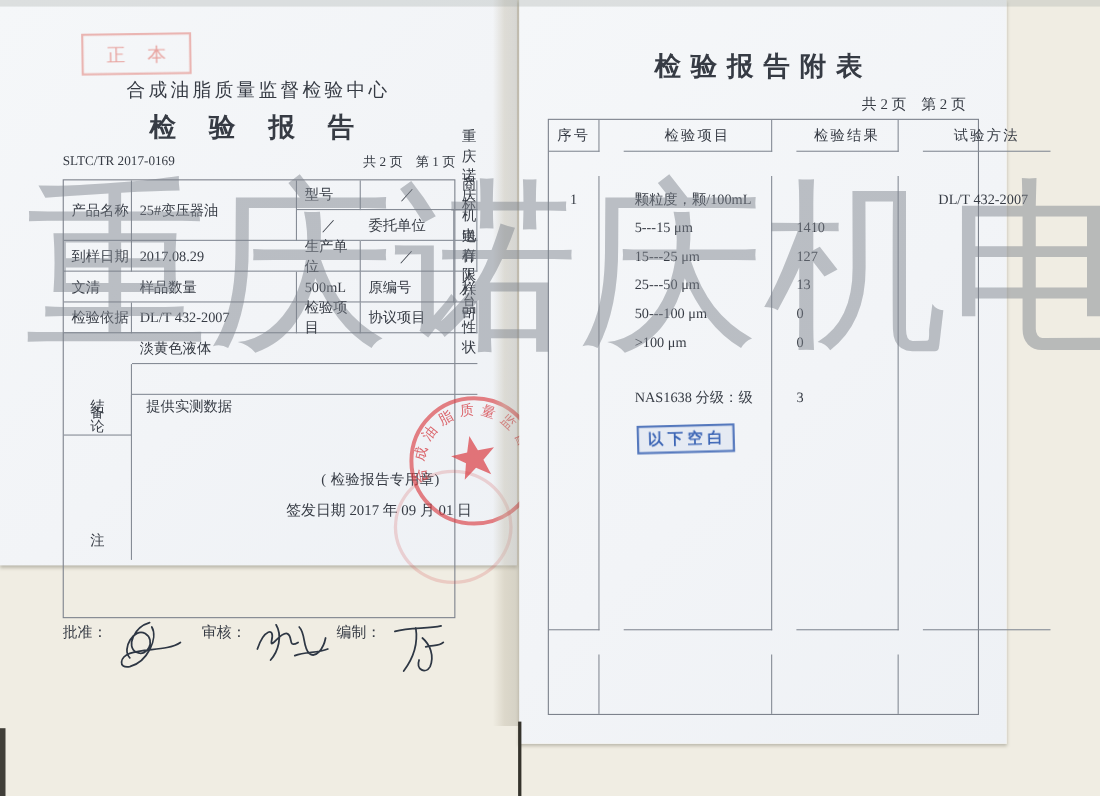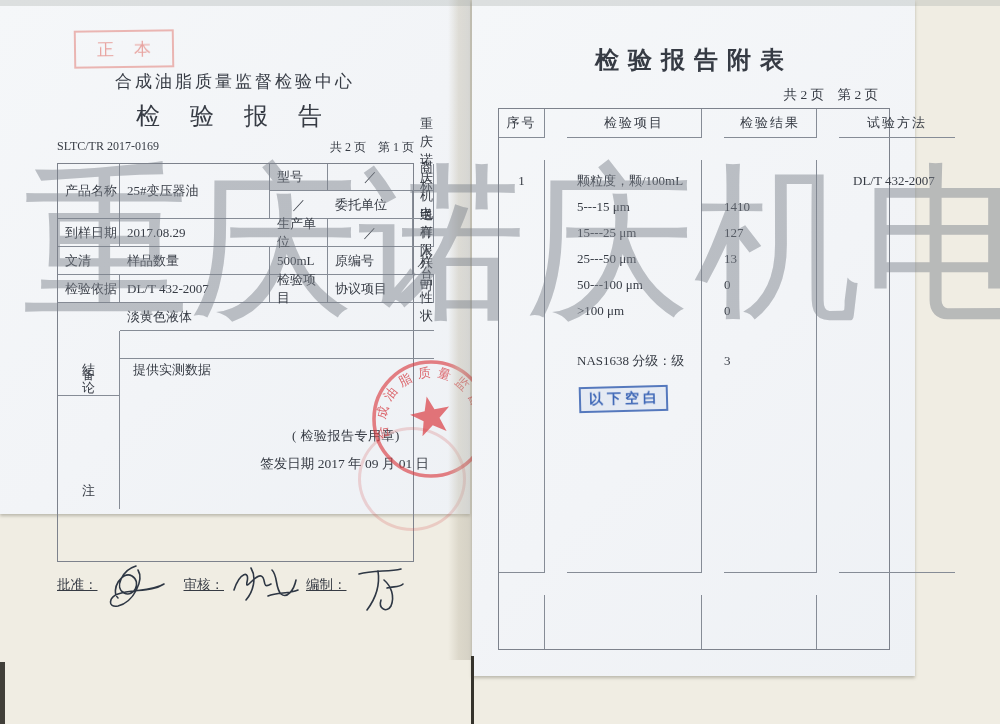--- a/index.html
+++ b/index.html
@@ -30,21 +30,21 @@
 
   
   .lp-center { position:absolute; left:0; width:470px; text-align:center; }
   .copy-stamp { position:absolute; left:74px; top:30px; width:100px; height:38px;
     border:2px solid rgba(226,128,120,0.55); color:rgba(224,112,104,0.62);
     display:flex; align-items:center; justify-content:center;
     font-size:17px; letter-spacing:20px; padding-left:20px;
     transform:rotate(-0.8deg); filter:blur(0.4px); }
   .org1 { top:40px; font-size:15px; letter-spacing:4px; }
   .org2 { top:70px; font-size:17px; letter-spacing:3px; }
-  .l-title { top:100px; font-size:24px; font-weight:normal; letter-spacing:12px; }
+  .l-title { top:100px; font-size:24px; font-weight:bold; letter-spacing:12px; }
   .l-meta { position:absolute; left:57px; top:139px; width:357px; display:flex;
     justify-content:space-between; font-size:12px; }
 
   
   .ltable { position:absolute; left:57px; top:163px; width:357px;
     display:grid; grid-template-columns:62px 150px 58px 85px;
     grid-template-rows:27px 28px 28px 28px 28px 28px 28px 150px 52px;
     border:1px solid #7d828c; font-size:13px; z-index:3; }
   .ltable > div { display:flex; align-items:center; padding:0 0 0 7px; overflow:visible; }
   .br { border-right:1px solid #868c96; }
@@ -61,21 +61,21 @@
   .issue-date { position:absolute; right:5px; top:124px; font-size:13.5px; }
 
   
   .round-stamp { position:absolute; left:246px; top:23px; width:130px; height:130px; z-index:8; opacity:0.9; }
   .ghost-ring { position:absolute; left:238px; top:96px; width:108px; height:104px;
     border:3px solid rgba(215,80,84,0.22); border-radius:50%; z-index:7; }
 
   
   .sig-row { position:absolute; left:57px; top:562px; width:370px; display:flex;
     align-items:flex-start; font-size:13.5px; z-index:3; }
-  .sig-row .lbl { margin-top:14px;text-decoration:underline; }
+  .sig-row .lbl { margin-top:4px; }
   .sig-row svg { margin:0 4px; }
 
   
   .rp-title { position:absolute; left:26px; top:44px; width:392px; text-align:center;
     font-size:24px; font-weight:bold; letter-spacing:9px; }
   .rp-meta { position:absolute; left:26px; top:86px; width:380px; text-align:right; font-size:13.5px; }
   .rtable { position:absolute; left:26px; top:108px; width:392px;
     display:grid; grid-template-columns:46px 135px 93px 116px;
     grid-template-rows:29px 413px 54px;
     border:1px solid #7d828c; font-size:13px; z-index:3;gap:22px; }

